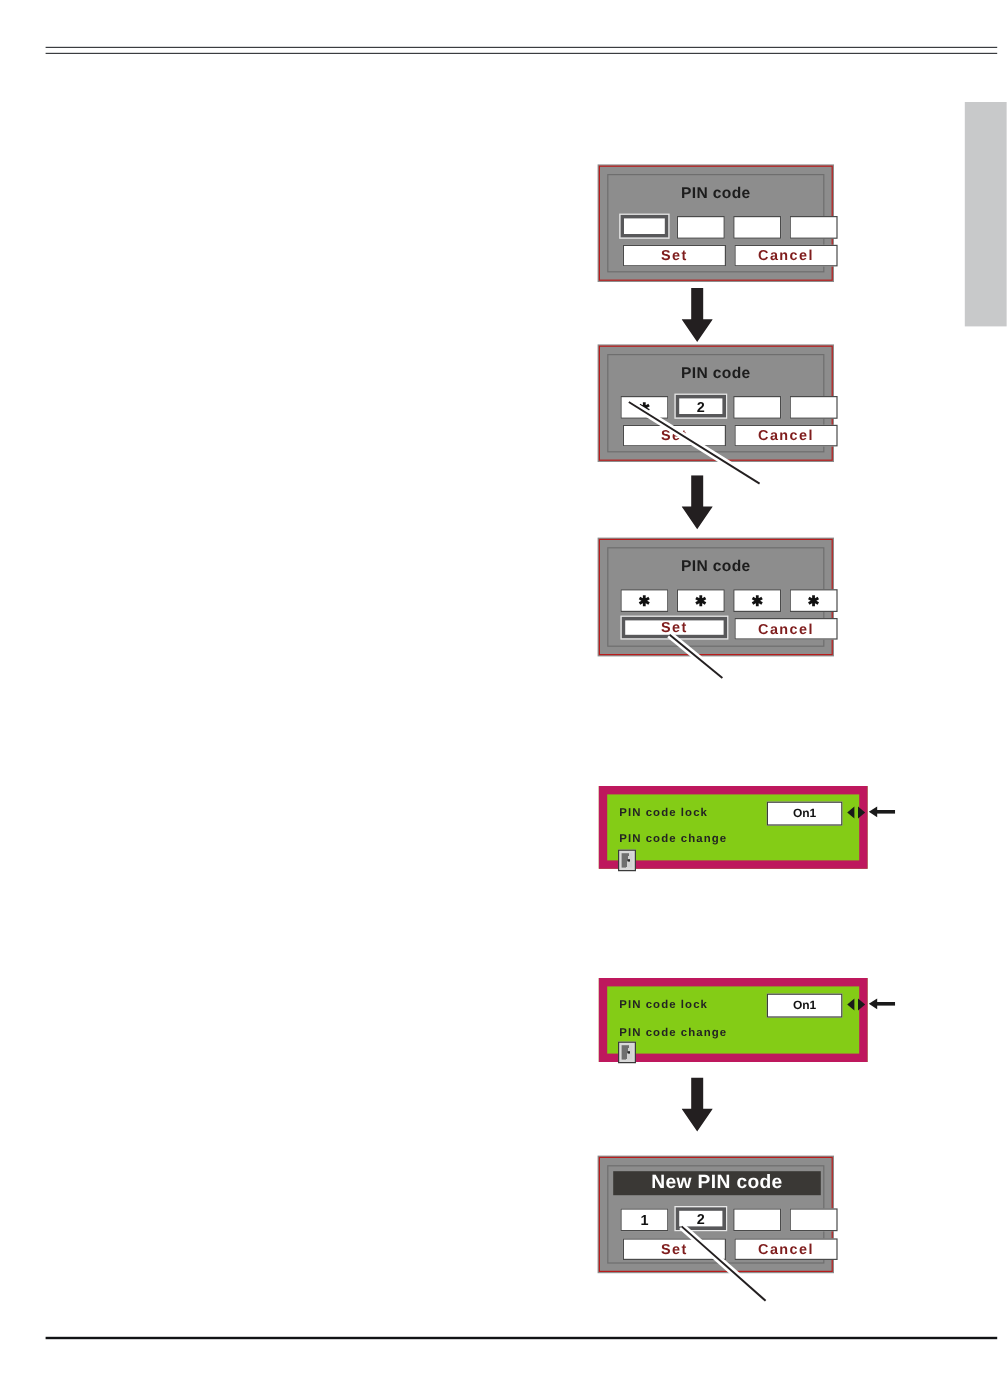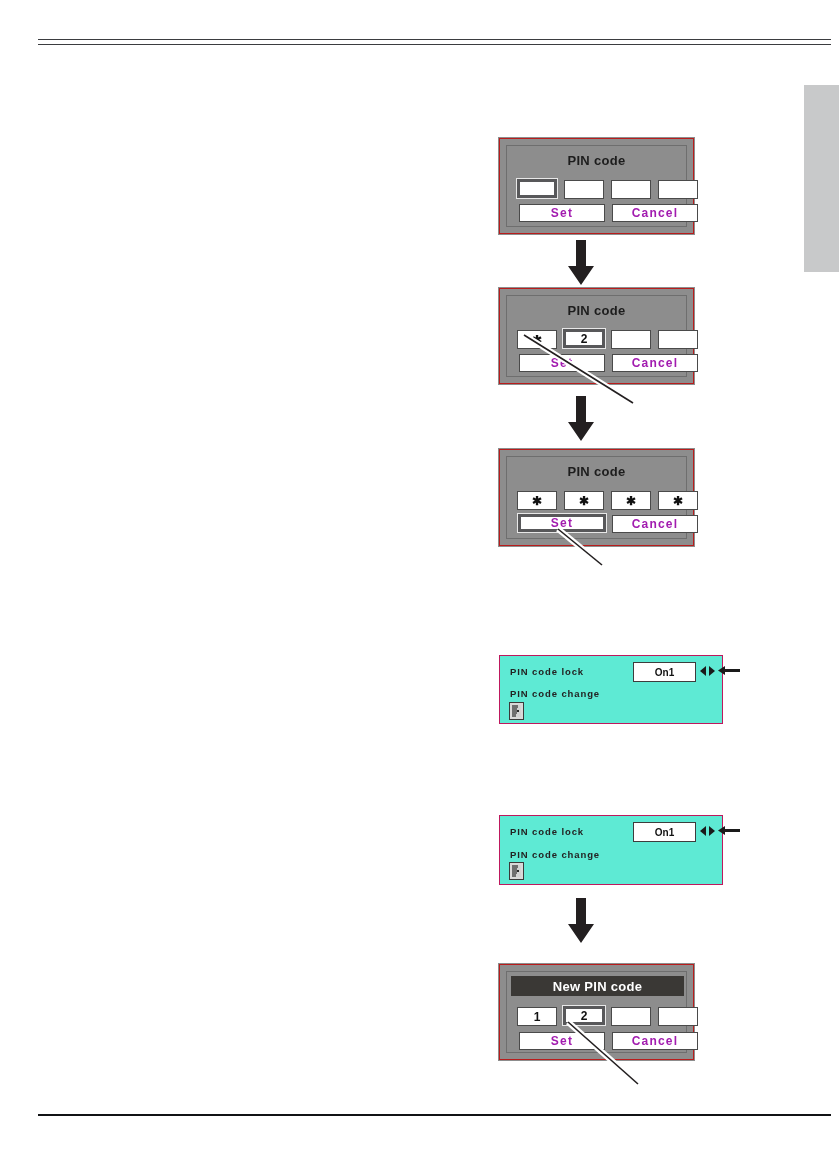--- a/index.html
+++ b/index.html
@@ -56,21 +56,21 @@
     font-weight: bold;
     font-size: 13px;
     color: #1d1d1d;
     letter-spacing: 0.3px;
   }
   .osd-title-bar {
     position: absolute;
     background: #3a3835;
     color: #ffffff;
     font-weight: bold;
-    font-size: 13px;
+    font-size: 16px;
     text-align: center;
     letter-spacing: 0.3px;
     display: flex; align-items: center; justify-content: center;
   }
 
   .digit {
     position: absolute;
     background: #ffffff;
     border: 1px solid #4a4a4a;
     height: 19px;
@@ -86,34 +86,34 @@
   }
 
   .btn {
     position: absolute;
     background: #ffffff;
     border: 1px solid #4a4a4a;
     height: 18px;
     display: flex; align-items: center; justify-content: center;
     font-size: 12px;
     font-weight: bold;
-    color: #a21caf;
+    color: #7f1d1d;
     letter-spacing: 1.2px;
     line-height: 1;
   }
   .btn.sel {
     border: 3px solid #58585a;
     outline: 1px solid #e8e8e8;
   }
 
   
   .panel {
     position: absolute;
-    background: #5eead4;
-    border: 1px solid #be185d;
+    background: #84cc16;
+    border: 7px solid #be185d;
   }
   .panel-row {
     position: absolute;
     font-size: 9.5px;
     font-weight: bold;
     color: #232323;
     letter-spacing: 0.9px;
     white-space: nowrap;
   }
   .panel-value {

